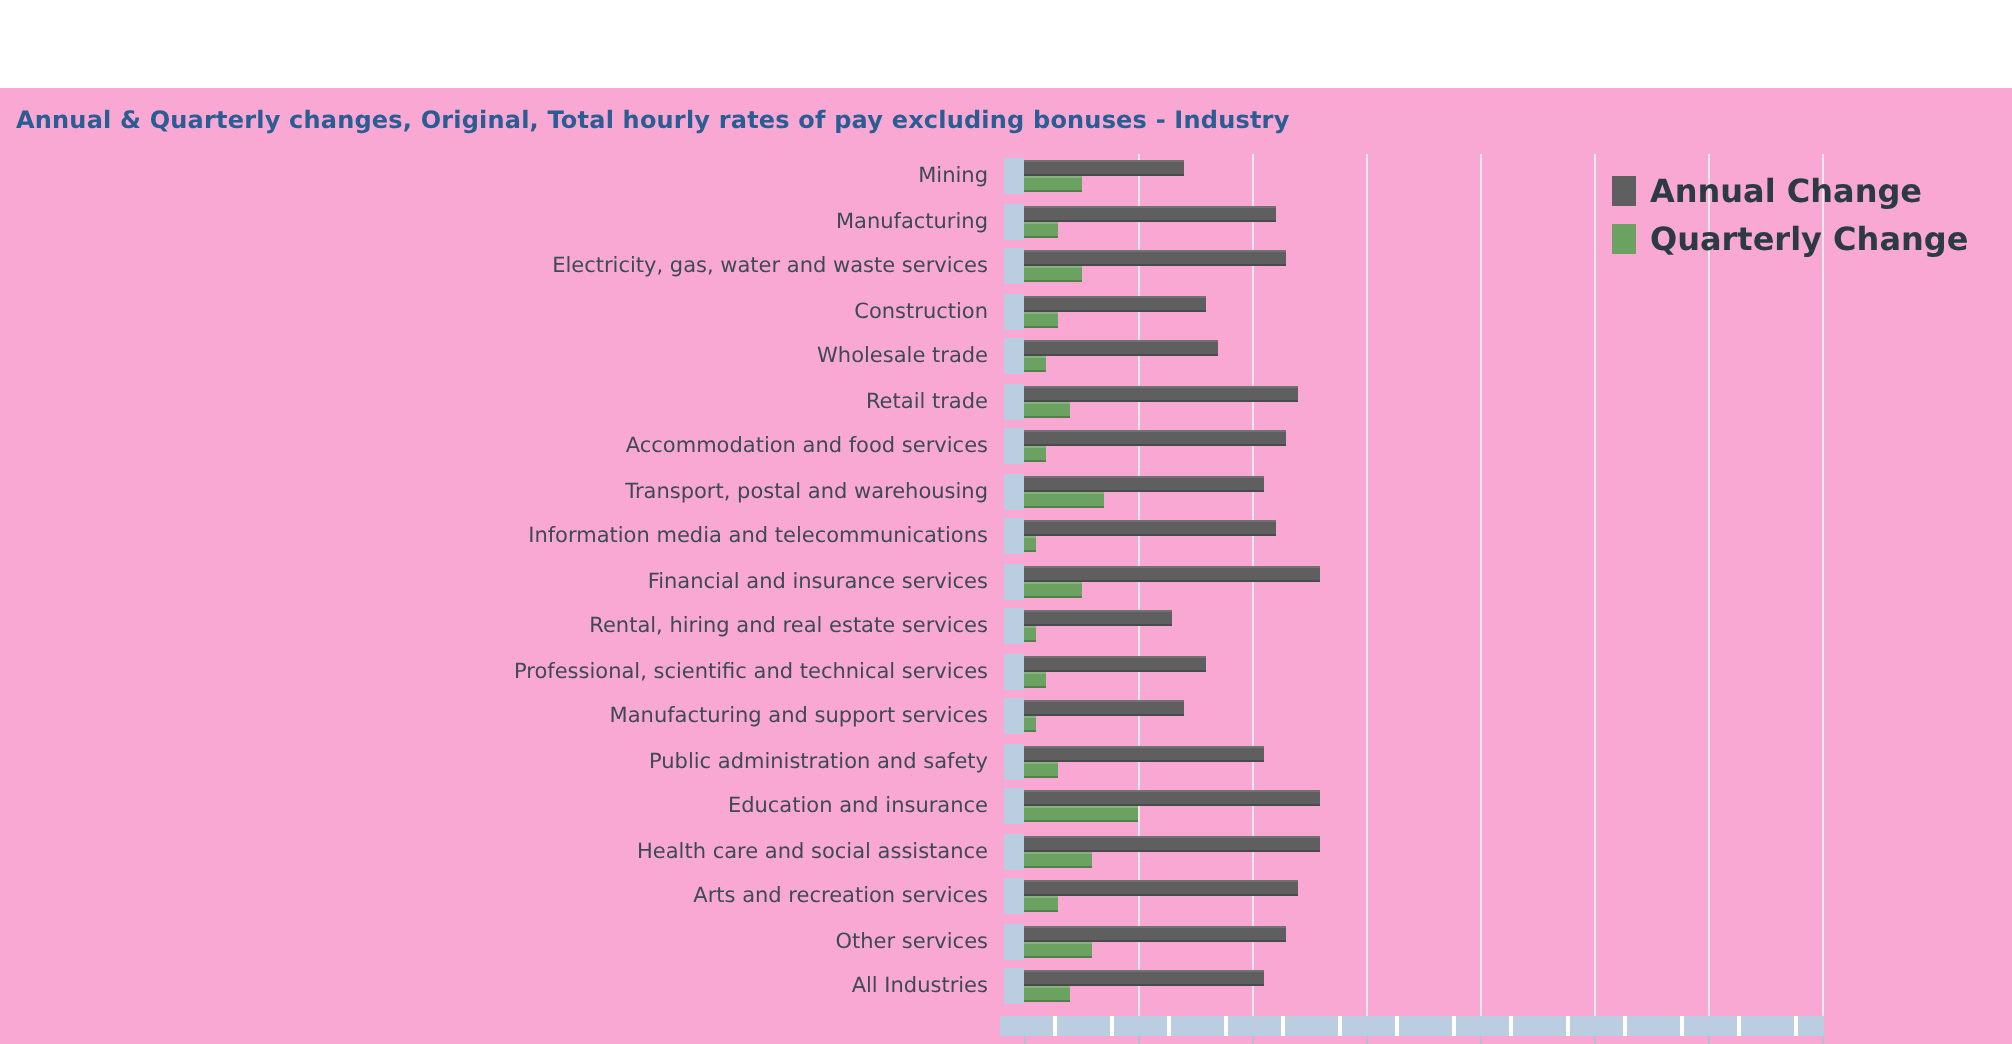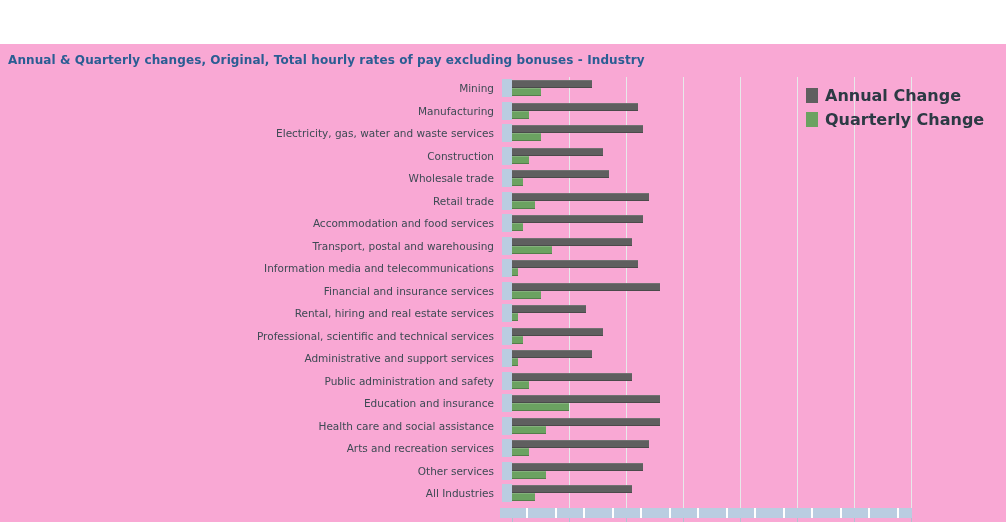--- a/index.html
+++ b/index.html
@@ -123,21 +123,21 @@
         <div class="bar annual" style="width: 74.191px; background: rgb(95, 95, 95);"></div>
         <div class="bar quarterly" style="width: 5.707px; background: rgb(107, 162, 97);"></div>
       </div>
       <div class="cat-row" style="top: 280.5px;">
         <div class="cat-label">Professional, scientific and technical services</div>
         <div class="axis-marker"></div>
         <div class="bar annual" style="width: 91.312px; background: rgb(95, 95, 95);"></div>
         <div class="bar quarterly" style="width: 11.414px; background: rgb(107, 162, 97);"></div>
       </div>
       <div class="cat-row" style="top: 303px;">
-        <div class="cat-label">Administrative and support services</div>
+        <div class="cat-label">Manufacturing and support services</div>
         <div class="axis-marker"></div>
         <div class="bar annual" style="width: 79.898px; background: rgb(95, 95, 95);"></div>
         <div class="bar quarterly" style="width: 5.707px; background: rgb(107, 162, 97);"></div>
       </div>
       <div class="cat-row" style="top: 325.5px;">
         <div class="cat-label">Public administration and safety</div>
         <div class="axis-marker"></div>
         <div class="bar annual" style="width: 119.847px; background: rgb(95, 95, 95);"></div>
         <div class="bar quarterly" style="width: 17.121px; background: rgb(107, 162, 97);"></div>
       </div>

